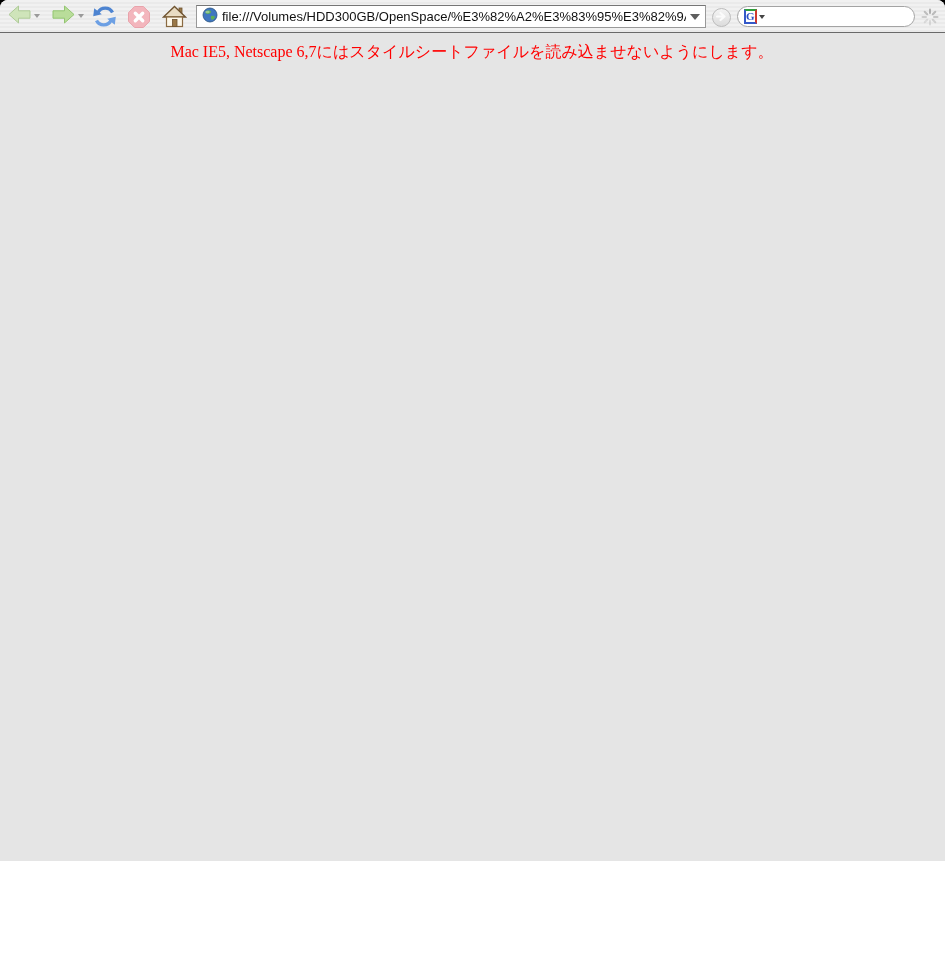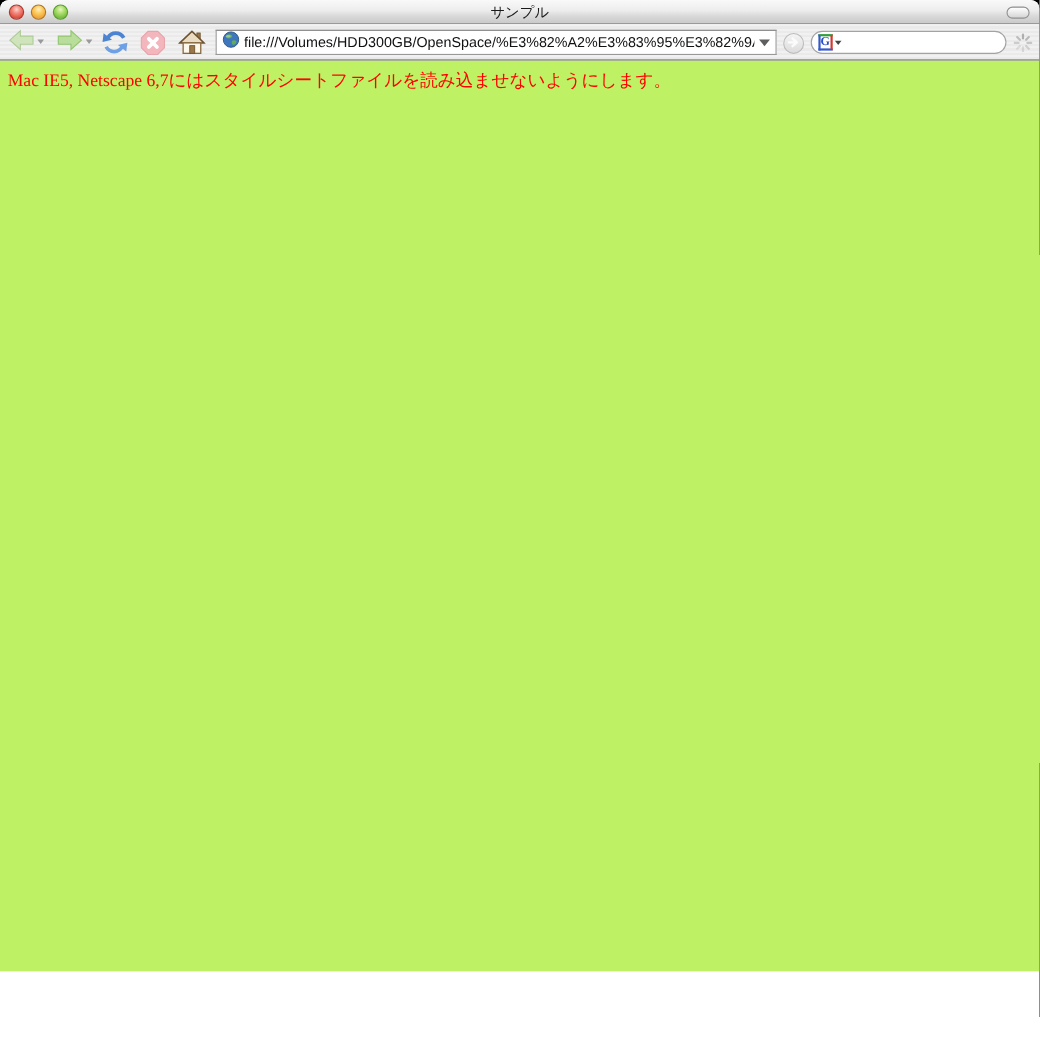--- a/index.html
+++ b/index.html
@@ -100,21 +100,21 @@
     border-top:4px solid #444;
   }
   .search-field input {
     flex:1; border:none; outline:none; font-size:12px; background:transparent;
     font-family:"Liberation Sans", sans-serif;
   }
   .throbber { position:absolute; left:921px; top:8px; width:18px; height:18px; }
 
   
   .content {
-    height:828px; background:#bef264; overflow:hidden;
+    height:828px; background:#e5e5e5; overflow:hidden;text-align:center;
   }
   .message {
     padding:9px 8px 0 7px;
     font-family:"Liberation Serif", serif;
     font-size:16px; color:#ff0000; line-height:1.25;
   }
 
   
   .statusbar {
     position:relative; height:21px;
@@ -126,27 +126,20 @@
   .grip {
     position:absolute; right:0; bottom:0; width:20px; height:20px;
     border-left:1px solid #cfcfcf;
   }
 </style>
 </head>
 <body>
 
 <div class="window">
 
-  <div class="titlebar">
-    <div class="traffic tl-close"></div>
-    <div class="traffic tl-min"></div>
-    <div class="traffic tl-zoom"></div>
-    <div class="win-title">サンプル</div>
-    <div class="lozenge"></div>
-  </div>
 
   <div class="toolbar">
 
     <button class="tool-btn btn-back">
       <span>
         <svg width="25" height="21" viewBox="0 0 25 21">
           <path d="M2 10.5 L11.5 2 L11.5 6.8 L23 6.8 L23 14.2 L11.5 14.2 L11.5 19 Z" fill="#cfe4ba" stroke="#aecb97" stroke-width="1"></path>
         </svg>
       </span>
       <span class="drop-tri"></span>

